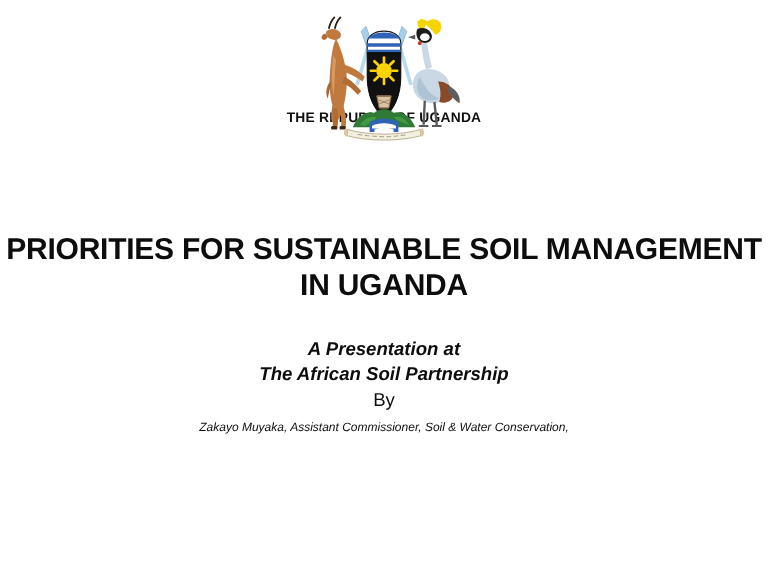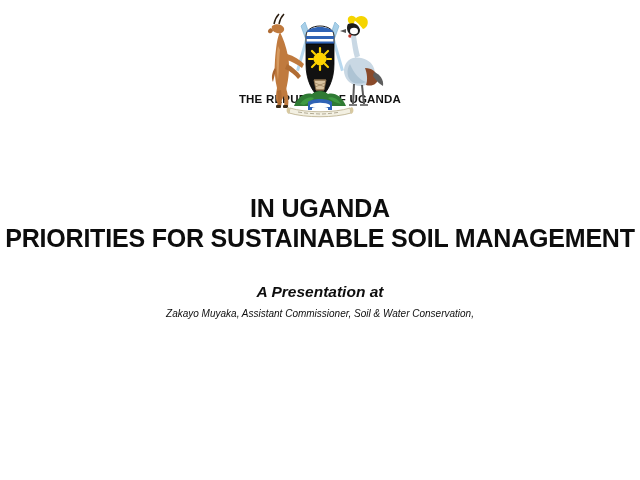--- a/index.html
+++ b/index.html
@@ -235,22 +235,24 @@
             <line x1="78" y1="107.6" x2="82" y2="107.2"></line>
             <line x1="84" y1="107" x2="88" y2="106.4"></line>
           </g>
         </g>
 
       </svg>
     </div>
   </div>
 
   <div class="title-block">
+    <div class="title-line">PRIORITIES FOR SUSTAINABLE SOIL MANAGEMENT</div>
     <div class="title-line">IN UGANDA</div>
-    <div class="title-line">PRIORITIES FOR SUSTAINABLE SOIL MANAGEMENT</div>
   </div>
 
   <div class="subtitle-block">
     <div class="subtitle-line">A Presentation at</div>
+    <div class="subtitle-line">The African Soil Partnership</div>
+    <div class="by-line">By</div>
     <div class="author-line">Zakayo Muyaka, Assistant Commissioner, Soil &amp; Water Conservation,</div>
   </div>
 
 </div>
 
 </body></html>

